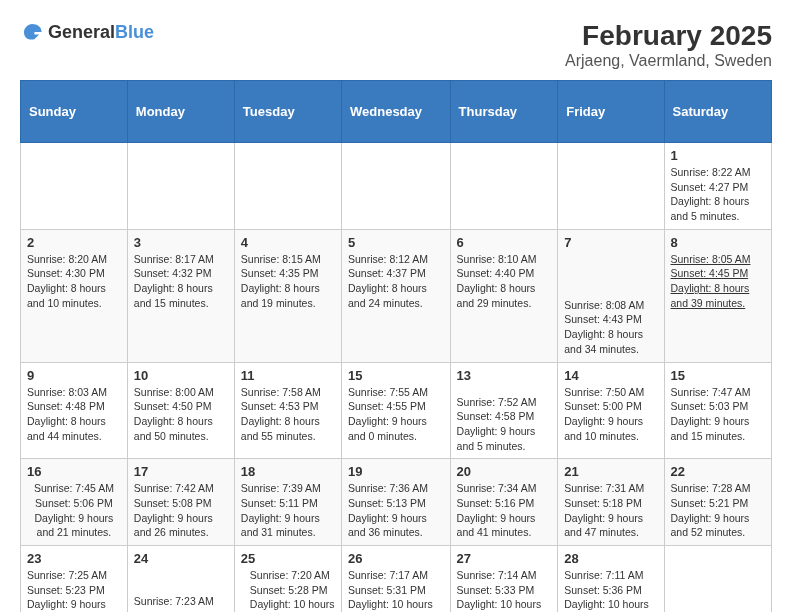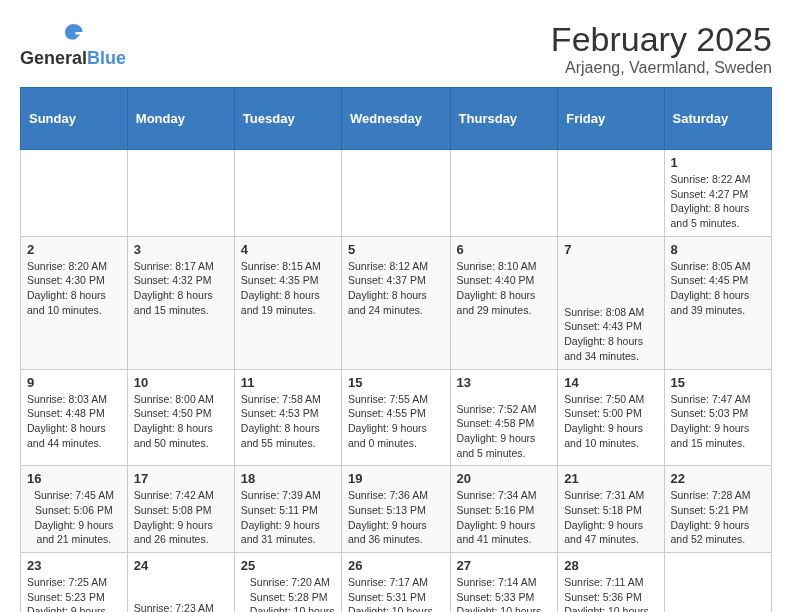--- a/index.html
+++ b/index.html
@@ -13,42 +13,41 @@
     .header-section {
       display: flex;
       justify-content: space-between;
       align-items: flex-start;
       margin-bottom: 10px;
     }
     .logo {
       display: flex;
       align-items: center;
       gap: 4px;
-      flex-direction: column;
     }
     .logo-text-general {
       font-size: 18px;
       font-weight: bold;
       color: #333;
     }
     .logo-text-blue {
       font-size: 18px;
       font-weight: bold;
       color: #4a90d9;
     }
     .logo-icon {
       width: 24px;
       height: 24px;
     }
     .title-section {
       text-align: right;
     }
     .calendar-title {
-      font-size: 34px;
-      font-weight: normal;
+      font-size: 28px;
+      font-weight: bold;
       color: #333;
     }
     .calendar-subtitle {
       font-size: 16px;
       color: #555;
     }
     .calendar {
       width: 100%;
       border-collapse: collapse;
       border: 1px solid #ccc;
@@ -171,21 +170,21 @@
 Daylight: 8 hours and 29 minutes.</div>
         </td>
         <td>
           <span class="day-number">7</span>
           <div class="day-info" style="white-space: pre-line; margin-top: 48px;">Sunrise: 8:08 AM
 Sunset: 4:43 PM
 Daylight: 8 hours and 34 minutes.</div>
         </td>
         <td>
           <span class="day-number">8</span>
-          <div class="day-info" style="white-space: pre-line;">Sunrise: 8:05 AM
+          <div class="day-info" style="white-space: pre-line; text-decoration: underline;">Sunrise: 8:05 AM
 Sunset: 4:45 PM
 Daylight: 8 hours and 39 minutes.</div>
         </td>
       </tr>
       <tr>
         <td>
           <span class="day-number">9</span>
           <div class="day-info" style="white-space: pre-line;">Sunrise: 8:03 AM
 Sunset: 4:48 PM
 Daylight: 8 hours and 44 minutes.</div>

